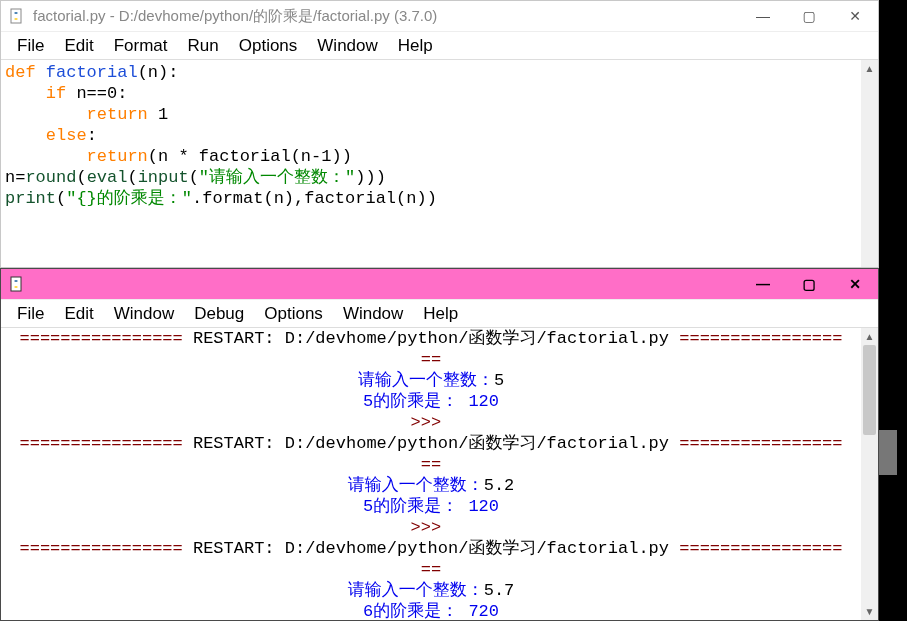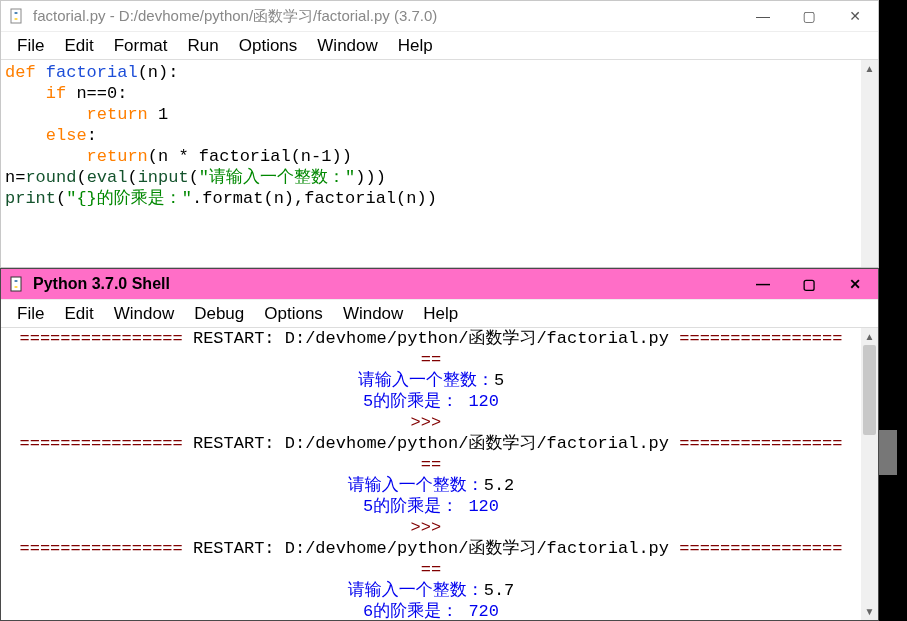--- a/index.html
+++ b/index.html
@@ -178,21 +178,21 @@
 
 <div class="editor-window">
   <div class="titlebar">
     <span class="icon-slot">
       <svg width="16" height="16" viewBox="0 0 16 16">
           <rect x="2" y="1" width="10" height="14" fill="#fff" stroke="#888"></rect>
           <path d="M5 5 Q7 3 9 5 Q7 7 5 5" fill="#3776ab"></path>
           <path d="M5 11 Q7 9 9 11 Q7 13 5 11" fill="#ffd43b"></path>
         </svg>
     </span>
-    <span>factorial.py - D:/devhome/python/函数学习/factorial.py (3.7.0)</span>
+    <span>factorial.py - D:/devhome/python/的阶乘是/factorial.py (3.7.0)</span>
     <span class="spacer"></span>
     <div class="win-controls">
       <div class="win-btn">—</div>
       <div class="win-btn">▢</div>
       <div class="win-btn">✕</div>
     </div>
   </div>
   <div class="menubar">
     <span class="menu-item">File</span>
     <span class="menu-item">Edit</span>
@@ -218,21 +218,20 @@
 
 <div class="shell-window">
   <div class="titlebar active">
     <span class="icon-slot">
       <svg width="16" height="16" viewBox="0 0 16 16">
           <rect x="2" y="1" width="10" height="14" fill="#fff" stroke="#333"></rect>
           <path d="M5 5 Q7 3 9 5 Q7 7 5 5" fill="#3776ab"></path>
           <path d="M5 11 Q7 9 9 11 Q7 13 5 11" fill="#ffd43b"></path>
         </svg>
     </span>
-    <span>Python 3.7.0 Shell</span>
     <span class="spacer"></span>
     <div class="win-controls">
       <div class="win-btn">—</div>
       <div class="win-btn">▢</div>
       <div class="win-btn">✕</div>
     </div>
   </div>
   <div class="menubar">
     <span class="menu-item">File</span>
     <span class="menu-item">Edit</span>

